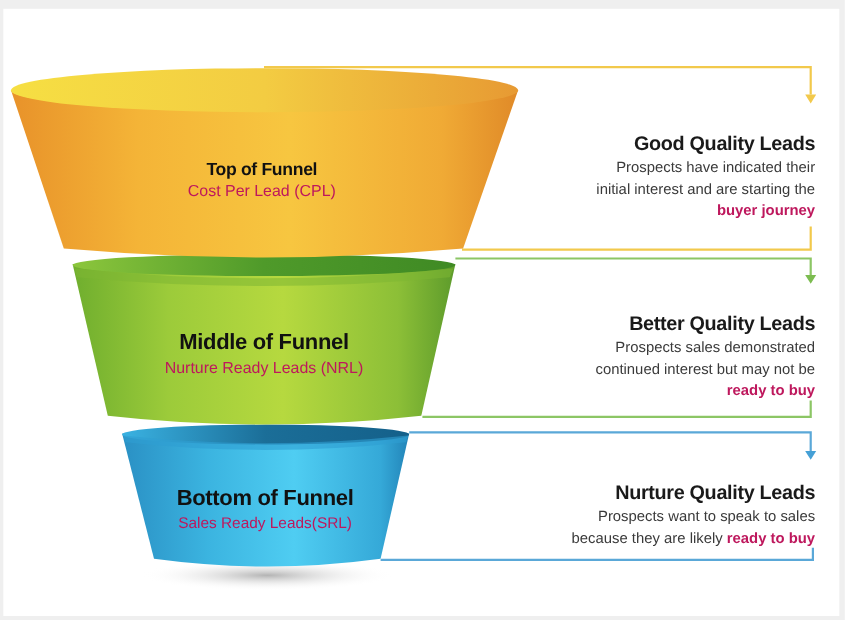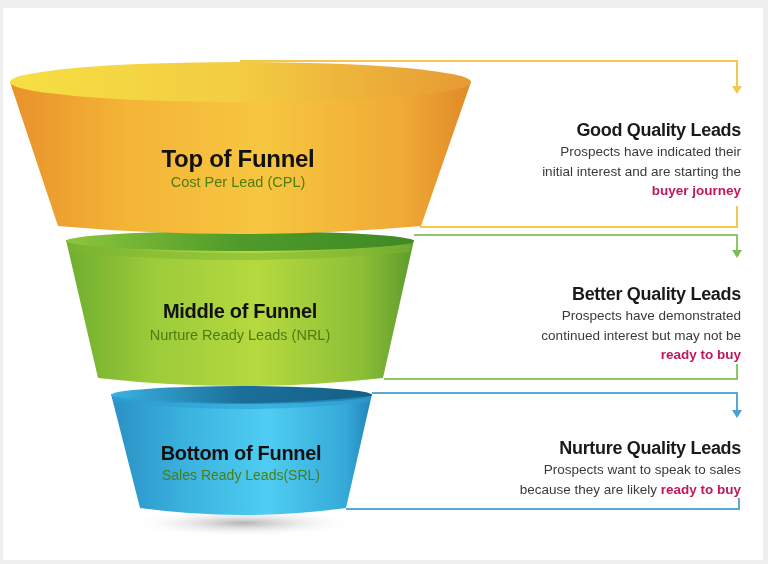--- a/index.html
+++ b/index.html
@@ -26,21 +26,21 @@
       color: #111;
     }
     .stage-title {
       font-weight: bold;
       letter-spacing: -0.3px;
       display: block;
       line-height: 1.1;
     }
     .stage-sub {
       display: block;
-      color: #4d7c0f;
+      color: #be185d;
       line-height: 1.2;
     }
     .desc {
       position: absolute;
       right: 27px;
       text-align: right;
       width: 270px;
       margin-top: 12px;
     }
     .desc-heading {
@@ -140,21 +140,21 @@
     <path d="M68,244 Q240,262 412,244 L409,252 Q240,268 70,252 Z" fill="#7eb633" opacity="0.55"></path>
   </g>
 
   <g>
     <path d="M10,82 L471,82 L421,226 Q240,242 58,226 Z" fill="url(#gTop)"></path>
     <ellipse cx="240.5" cy="82" rx="230.5" ry="20" fill="url(#gTopRim)"></ellipse>
   </g>
 </svg>
 
 <div class="stage-label" style="left:98px; top:146px; width:280px;">
-  <span class="stage-title" style="font-size:24px;">Top of Funnel</span>
+  <span class="stage-title" style="font-size:16px;">Top of Funnel</span>
   <span class="stage-sub" style="font-size:14.5px; margin-top:2px;">Cost Per Lead (CPL)</span>
 </div>
 
 <div class="stage-label" style="left:100px; top:300px; width:280px;">
   <span class="stage-title" style="font-size:20px;">Middle of Funnel</span>
   <span class="stage-sub" style="font-size:14.5px; margin-top:5px;">Nurture Ready Leads (NRL)</span>
 </div>
 
 <div class="stage-label" style="left:110px; top:442px; width:262px;">
   <span class="stage-title" style="font-size:20px;">Bottom of Funnel</span>
@@ -163,21 +163,21 @@
 
 <div class="desc" style="top:106px;">
   <span class="desc-heading">Good Quality Leads</span>
   <span class="desc-body">Prospects have indicated their</span>
   <span class="desc-body">initial interest and are starting the</span>
   <span class="desc-body"><b>buyer journey</b></span>
 </div>
 
 <div class="desc" style="top:270px;">
   <span class="desc-heading">Better Quality Leads</span>
-  <span class="desc-body">Prospects have demonstrated</span>
+  <span class="desc-body">Prospects sales demonstrated</span>
   <span class="desc-body">continued interest but may not be</span>
   <span class="desc-body"><b>ready to buy</b></span>
 </div>
 
 <div class="desc" style="top:424px; width:300px;">
   <span class="desc-heading">Nurture Quality Leads</span>
   <span class="desc-body">Prospects want to speak to sales</span>
   <span class="desc-body"><span>because they are likely</span> <b>ready to buy</b></span>
 </div>
 

